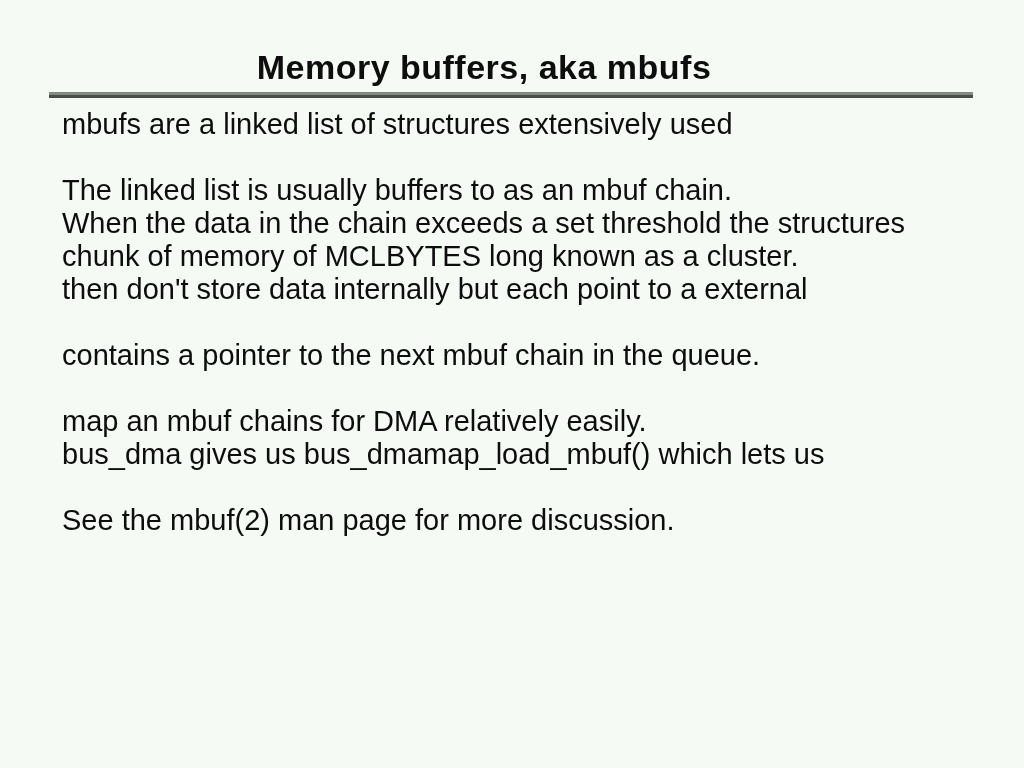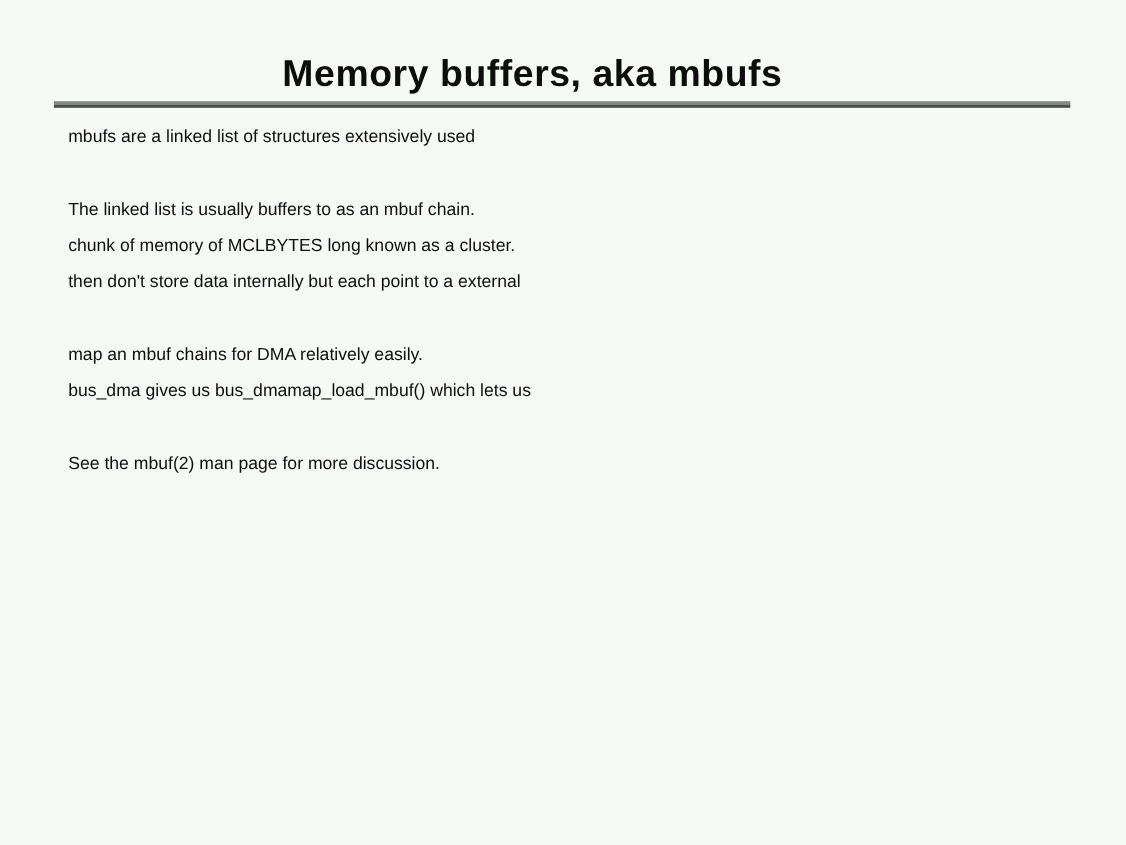--- a/index.html
+++ b/index.html
@@ -35,21 +35,21 @@
     width: 924px;
     height: 0;
     border-top: 3px solid #828a82;
     border-bottom: 3px solid #474f47;
   }
   .body {
     position: absolute;
     top: 108px;
     left: 62px;
     width: 920px;
-    font-size: 16px;
+    font-size: 29px;
     line-height: 33px;
   }
   .para {
     margin: 0 0 33px 0;
     padding: 0;
   }
   .line {
     display: block;
     white-space: pre;
   }
@@ -64,25 +64,27 @@
   <div class="rule"></div>
 
   <div class="body">
 
     <div class="para">
       <span class="line">mbufs are a linked list of structures extensively used</span>
     </div>
 
     <div class="para">
       <span class="line">The linked list is usually buffers to as an mbuf chain.</span>
+      <span class="line">When the data in the chain exceeds a set threshold the structures</span>
       <span class="line">chunk of memory of MCLBYTES long known as a cluster.</span>
       <span class="line">then don't store data internally but each point to a external</span>
     </div>
 
     <div class="para">
+      <span class="line">contains a pointer to the next mbuf chain in the queue.</span>
     </div>
 
     <div class="para">
       <span class="line">map an mbuf chains for DMA relatively easily.</span>
       <span class="line">bus_dma gives us bus_dmamap_load_mbuf() which lets us</span>
     </div>
 
     <div class="para">
       <span class="line">See the mbuf(2) man page for more discussion.</span>
     </div>

